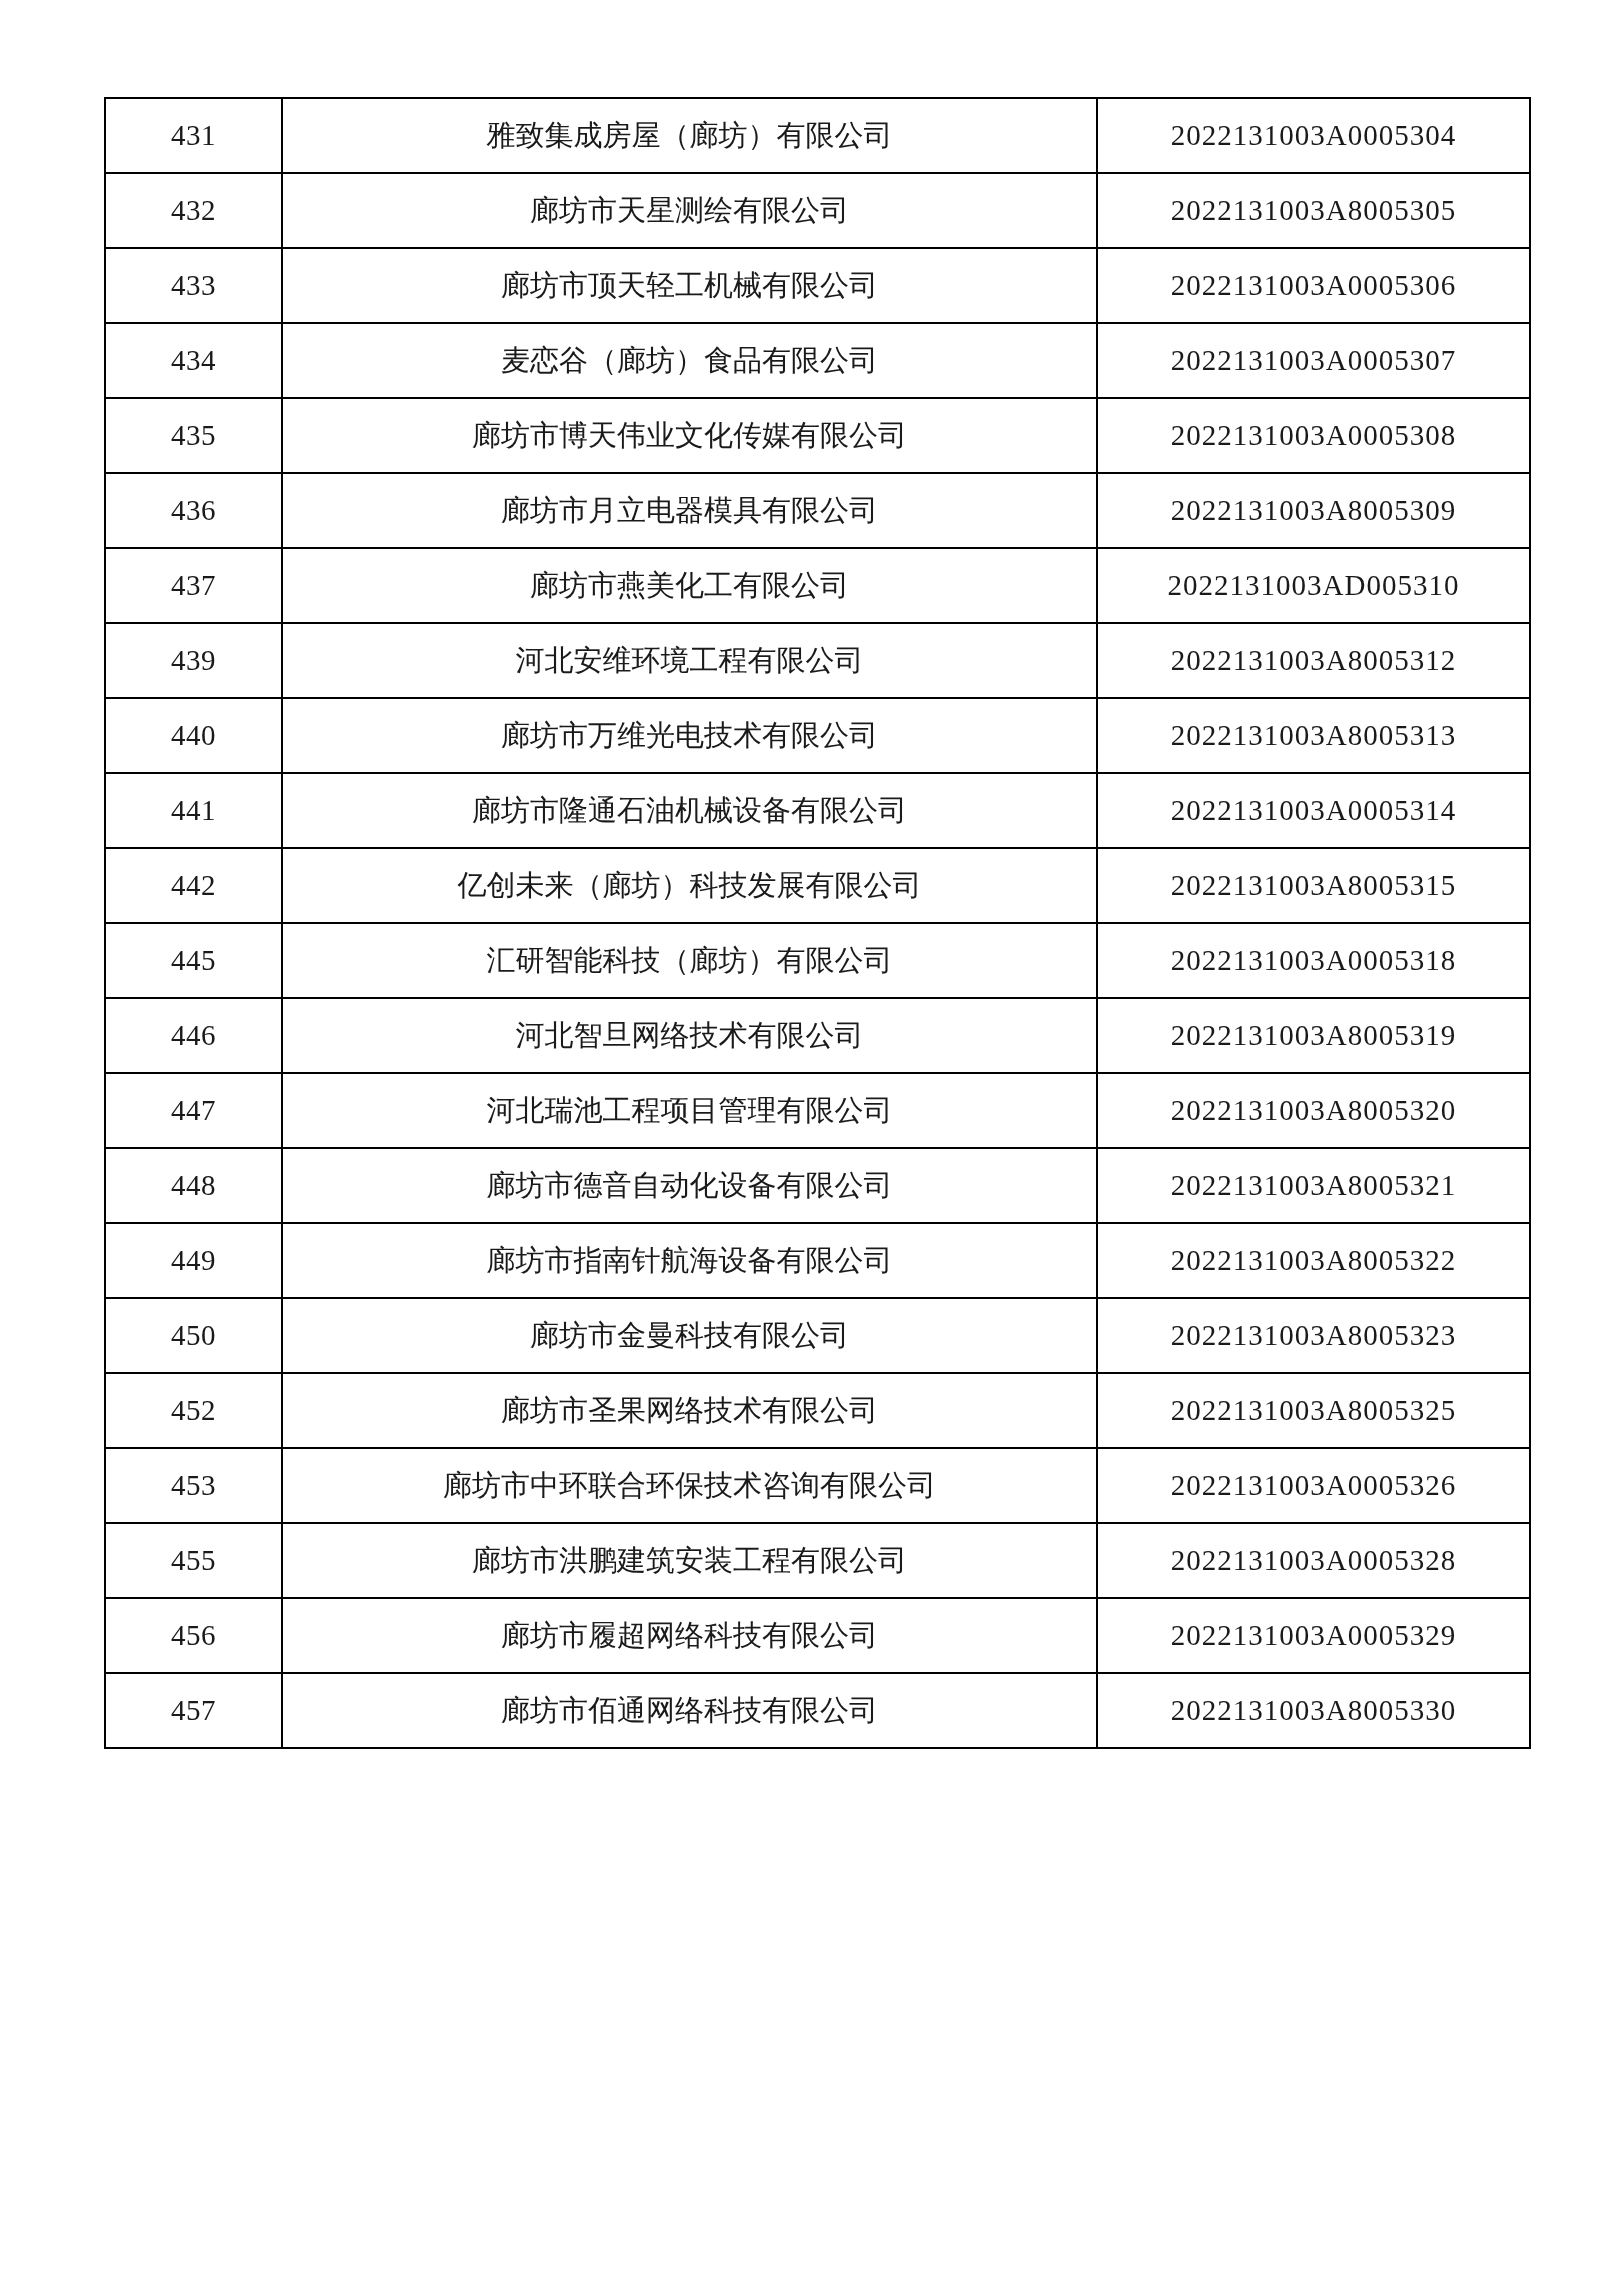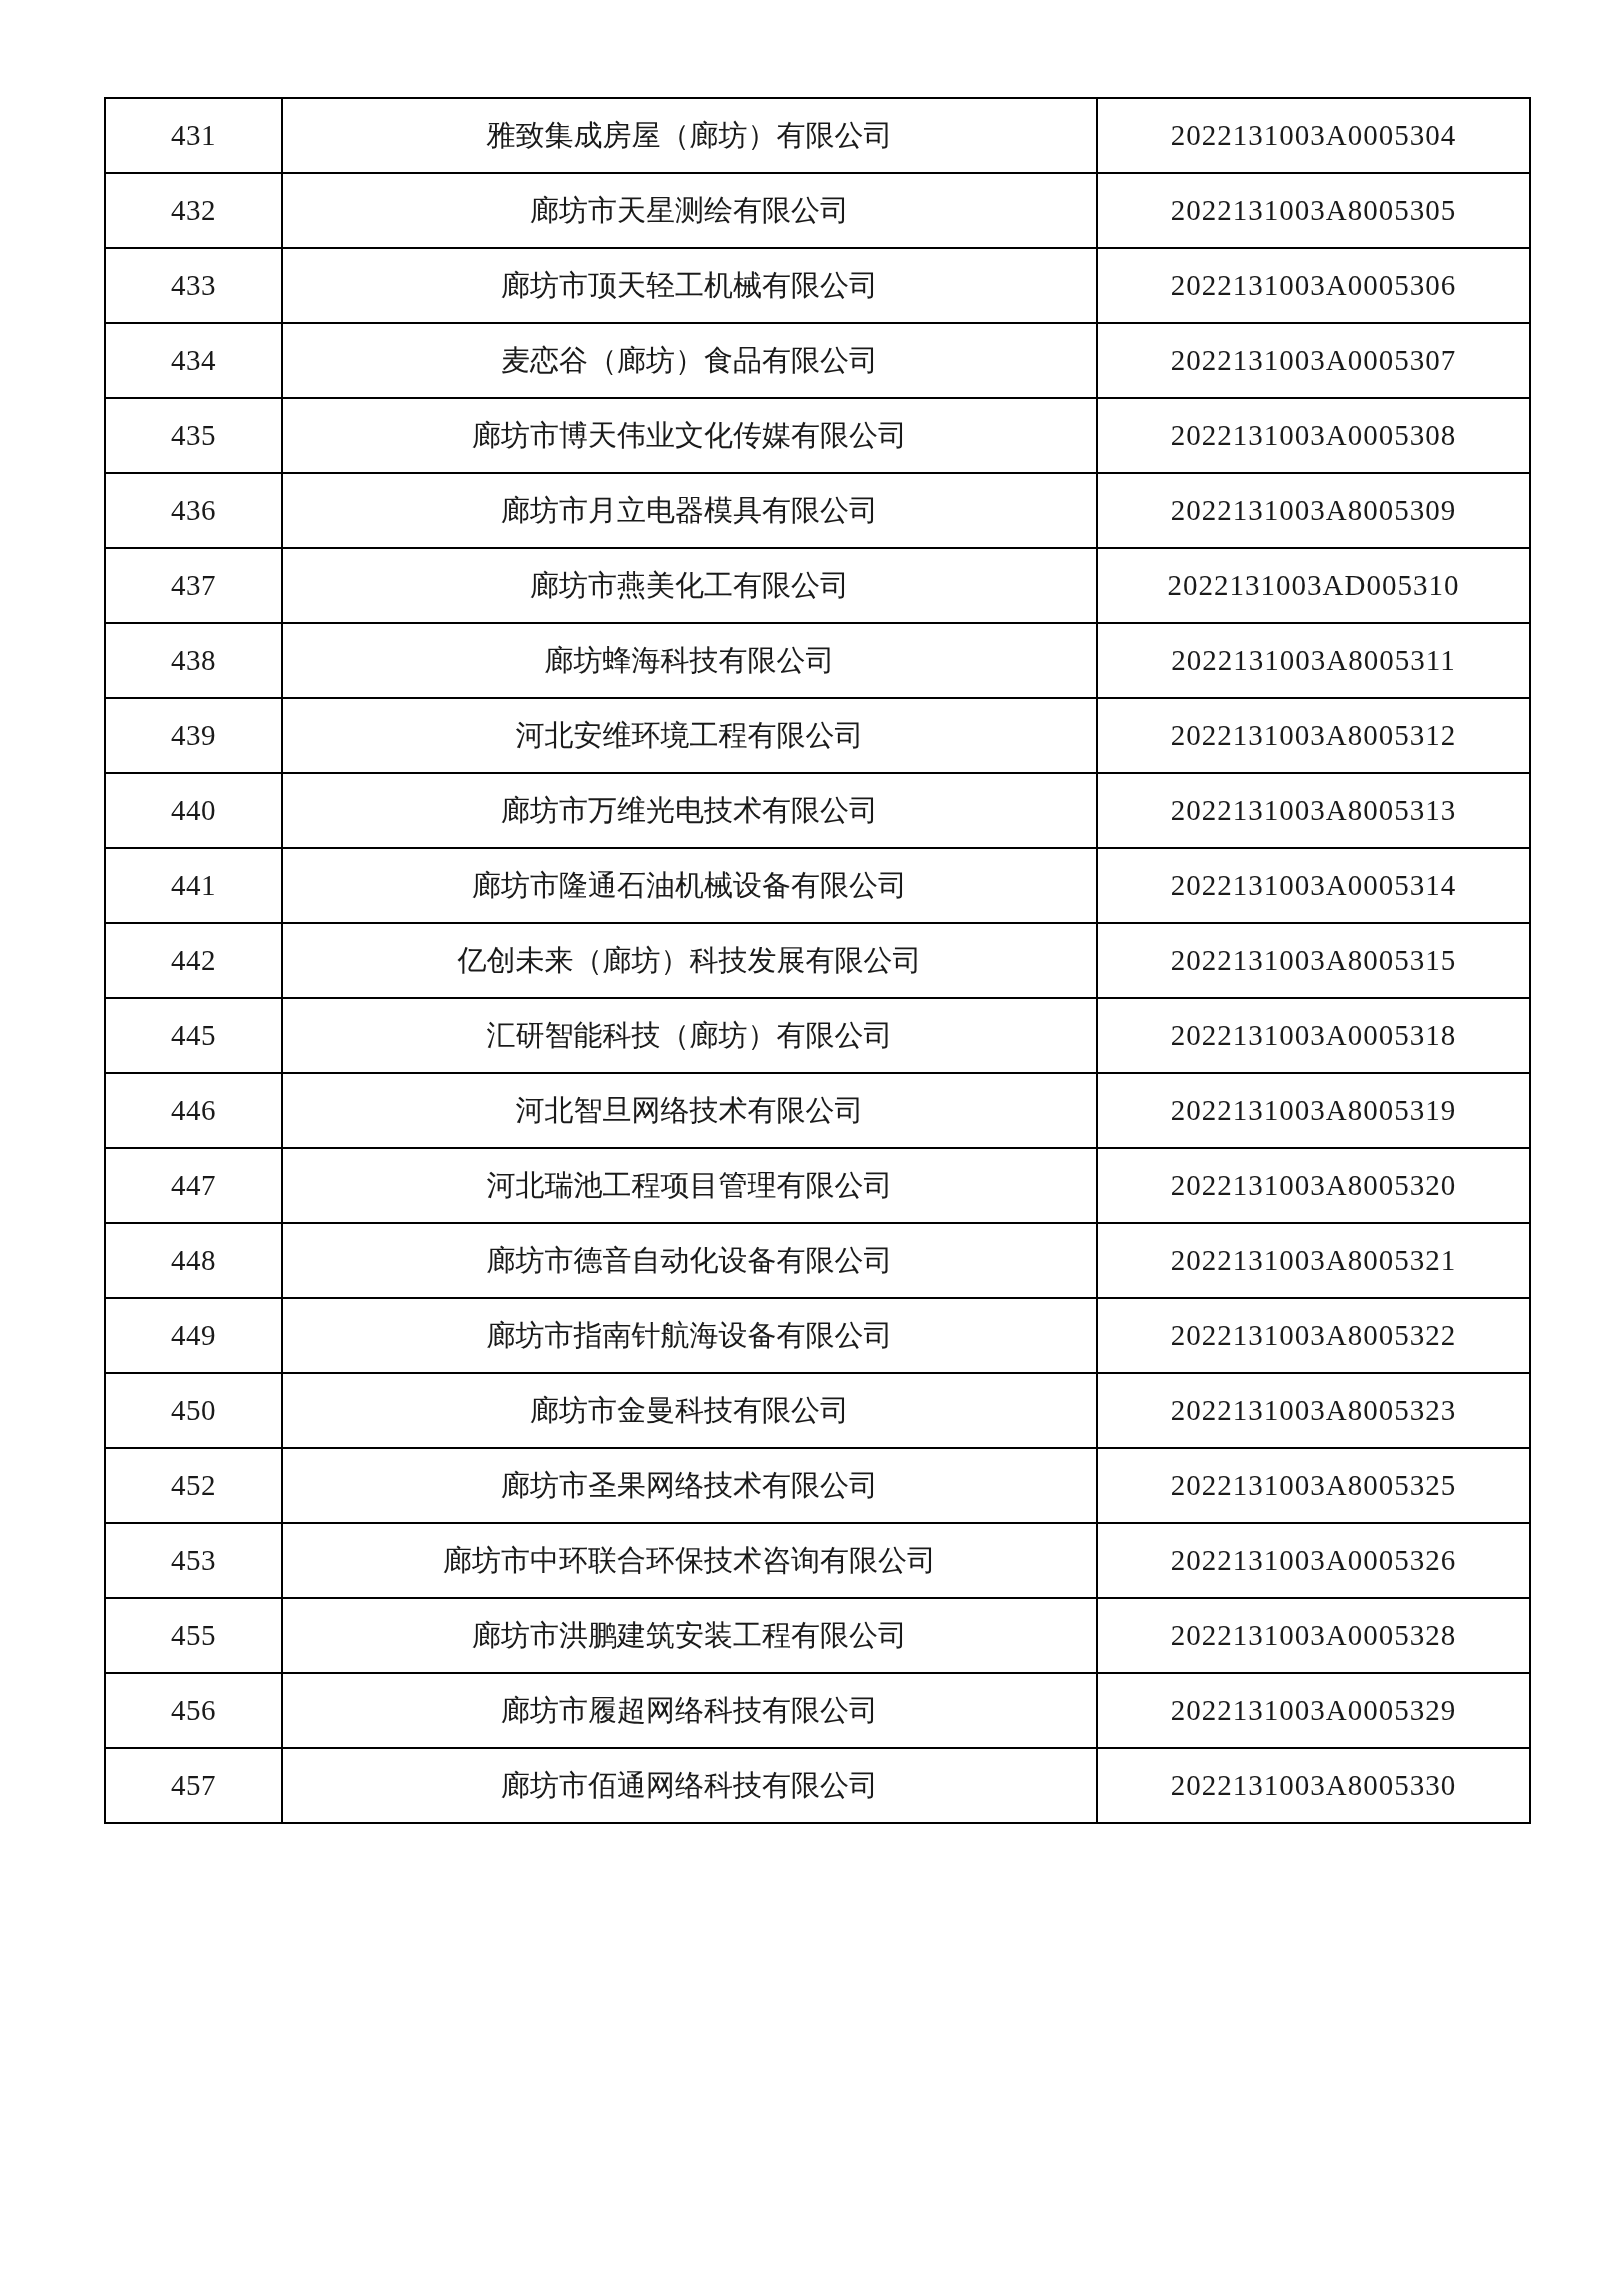--- a/index.html
+++ b/index.html
@@ -105,25 +105,20 @@
           <td class="no">436</td>
           <td class="name">廊坊市月立电器模具有限公司</td>
           <td class="code">2022131003A8005309</td>
         </tr>
         <tr>
           <td class="no">437</td>
           <td class="name">廊坊市燕美化工有限公司</td>
           <td class="code">2022131003AD005310</td>
         </tr>
         <tr>
-          <td class="no">438</td>
-          <td class="name">廊坊蜂海科技有限公司</td>
-          <td class="code">2022131003A8005311</td>
-        </tr>
-        <tr>
           <td class="no">439</td>
           <td class="name">河北安维环境工程有限公司</td>
           <td class="code">2022131003A8005312</td>
         </tr>
         <tr>
           <td class="no">440</td>
           <td class="name">廊坊市万维光电技术有限公司</td>
           <td class="code">2022131003A8005313</td>
         </tr>
         <tr>

